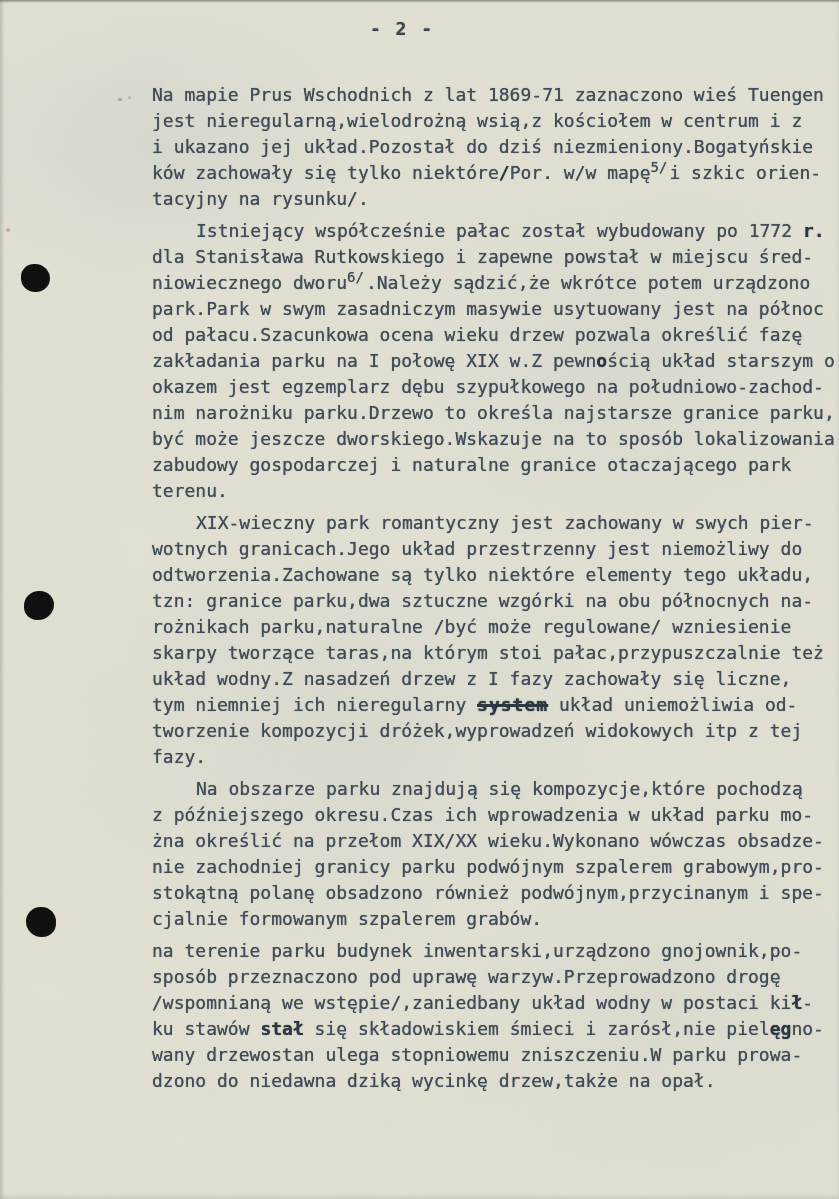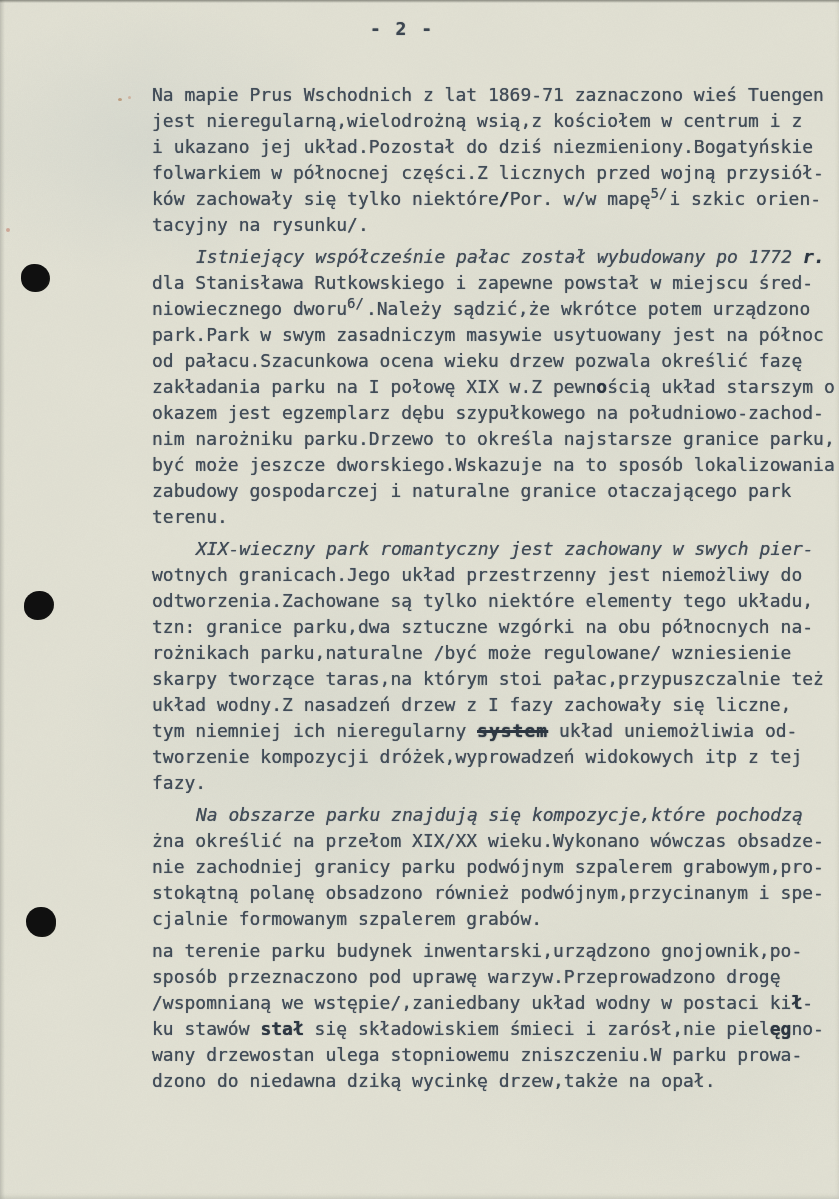--- a/index.html
+++ b/index.html
@@ -34,21 +34,21 @@
     text-shadow:0 0 1px rgba(60,70,81,0.75);
   }
   .doc-body {
     position:absolute; left:146px; top:76px; width:690px;
     font-size:18px; line-height:26px;
     color:#414c58;
     text-shadow:0 0 0.8px rgba(62,73,85,0.85);
   }
   .para { margin:6px; }
   .line { white-space:pre; height:26px; }
-  .line.indent { padding-left:44px;font-style:italic; }
+  .line.indent { padding-left:44px; }
   .b { font-weight:bold; color:#2d3742; text-shadow:0 0 1px rgba(45,55,66,0.9); }
   .sup {
     display:inline-block;
     font-size:14px;
     transform:translateY(-7px);
     margin-right:2px;
   }
   .strike {
     font-weight:bold; color:#2d3742;
     text-decoration:line-through;
@@ -95,21 +95,20 @@
   <div class="speck speck-2"></div>
   <div class="speck speck-3"></div>
 
   <div class="page-number">- 2 -</div>
 
   <div class="doc-body">
       <div class="para">
         <div class="line"><span>Na mapie Prus Wschodnich z lat 1869-71 zaznaczono wieś Tuengen</span></div>
         <div class="line"><span>jest nieregularną,wielodrożną wsią,z kościołem w centrum i z</span></div>
         <div class="line"><span>i ukazano jej układ.Pozostał do dziś niezmieniony.Bogatyńskie</span></div>
-        <div class="line"><span>folwarkiem w północnej części.Z licznych przed wojną przysiół-</span></div>
         <div class="line"><span>ków zachowały się tylko niektóre</span><span class="b">/</span><span>Por. w/w mapę</span><span class="sup">5/</span><span>i szkic orien-</span></div>
         <div class="line"><span>tacyjny na rysunku/.</span></div>
       </div>
       <div class="para">
         <div class="line indent"><span>Istniejący współcześnie pałac został wybudowany po 1772 </span><span class="b">r.</span></div>
         <div class="line"><span>dla Stanisława Rutkowskiego i zapewne powstał w miejscu śred-</span></div>
         <div class="line"><span>niowiecznego dworu</span><span class="sup">6/</span><span>.Należy sądzić,że wkrótce potem urządzono</span></div>
         <div class="line"><span>park.Park w swym zasadniczym masywie usytuowany jest na północ</span></div>
         <div class="line"><span>od pałacu.Szacunkowa ocena wieku drzew pozwala określić fazę</span></div>
         <div class="line"><span>zakładania parku na I połowę XIX w.Z pewn</span><span class="b">o</span><span>ścią układ starszym o</span></div>
@@ -126,20 +125,21 @@
         <div class="line"><span>tzn: granice parku,dwa sztuczne wzgórki na obu północnych na-</span></div>
         <div class="line"><span>rożnikach parku,naturalne /być może regulowane/ wzniesienie</span></div>
         <div class="line"><span>skarpy tworzące taras,na którym stoi pałac,przypuszczalnie też</span></div>
         <div class="line"><span>układ wodny.Z nasadzeń drzew z I fazy zachowały się liczne,</span></div>
         <div class="line"><span>tym niemniej ich nieregularny </span><span class="strike">system</span><span> układ uniemożliwia od-</span></div>
         <div class="line"><span>tworzenie kompozycji dróżek,wyprowadzeń widokowych itp z tej</span></div>
         <div class="line"><span>fazy.</span></div>
       </div>
       <div class="para">
         <div class="line indent"><span>Na obszarze parku znajdują się kompozycje,które pochodzą</span></div>
+        <div class="line"><span>z późniejszego okresu.Czas ich wprowadzenia w układ parku mo-</span></div>
         <div class="line"><span>żna określić na przełom XIX/XX wieku.Wykonano wówczas obsadze-</span></div>
         <div class="line"><span>nie zachodniej granicy parku podwójnym szpalerem grabowym,pro-</span></div>
         <div class="line"><span>stokątną polanę obsadzono również podwójnym,przycinanym i spe-</span></div>
         <div class="line"><span>cjalnie formowanym szpalerem grabów.</span></div>
       </div>
       <div class="para">
         <div class="line"><span>na terenie parku budynek inwentarski,urządzono gnojownik,po-</span></div>
         <div class="line"><span>sposób przeznaczono pod uprawę warzyw.Przeprowadzono drogę</span></div>
         <div class="line"><span>/wspomnianą we wstępie/,zaniedbany układ wodny w postaci ki</span><span class="b">ł</span><span>-</span></div>
         <div class="line"><span>ku stawów </span><span class="b">stał</span><span> się składowiskiem śmieci i zarósł,nie piel</span><span class="b">ęg</span><span>no-</span></div>

